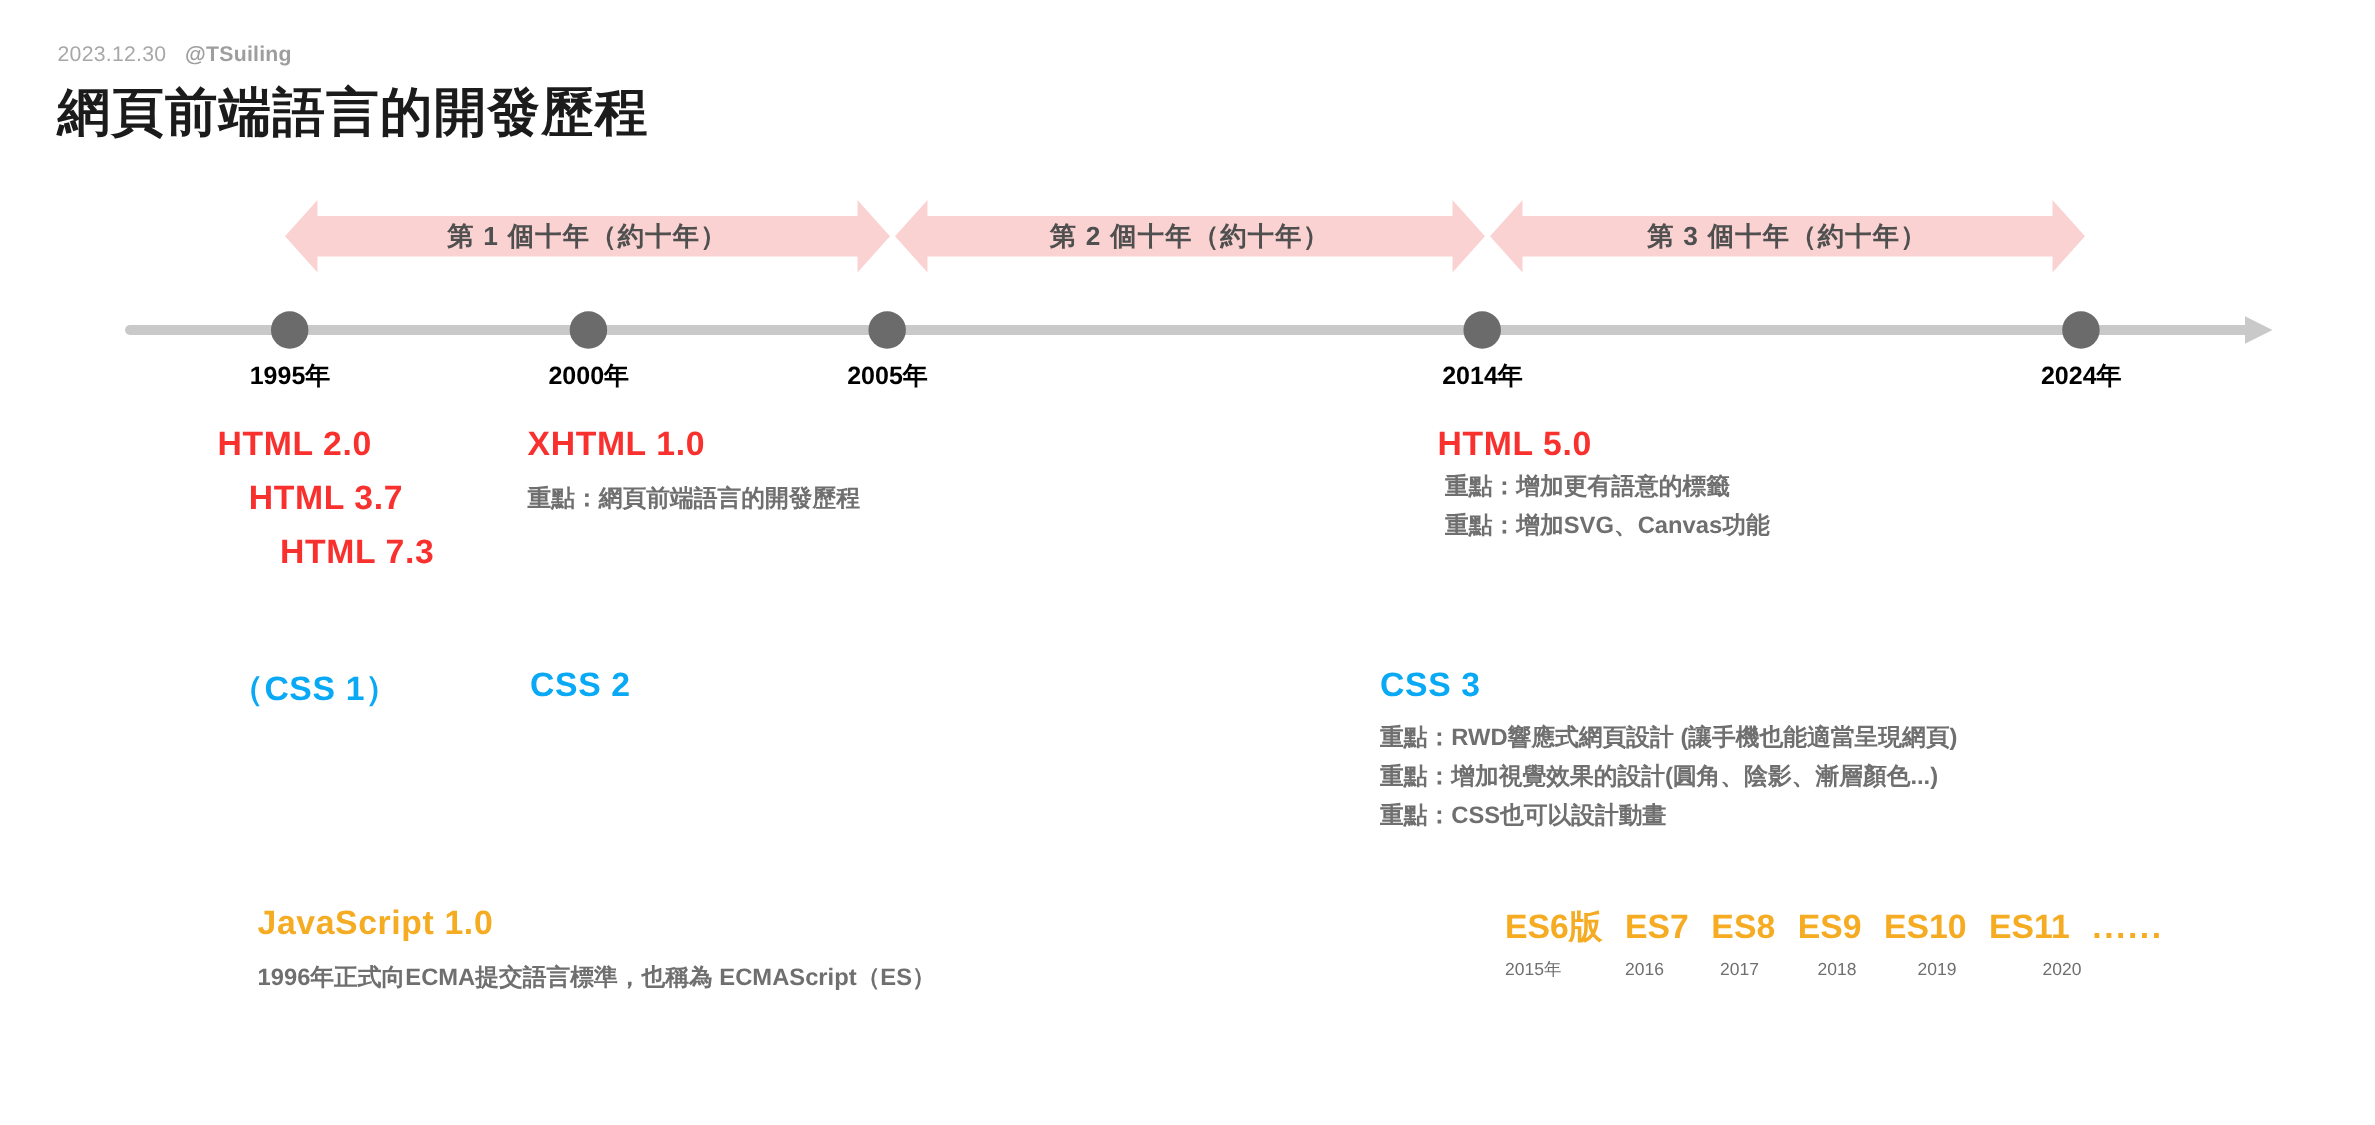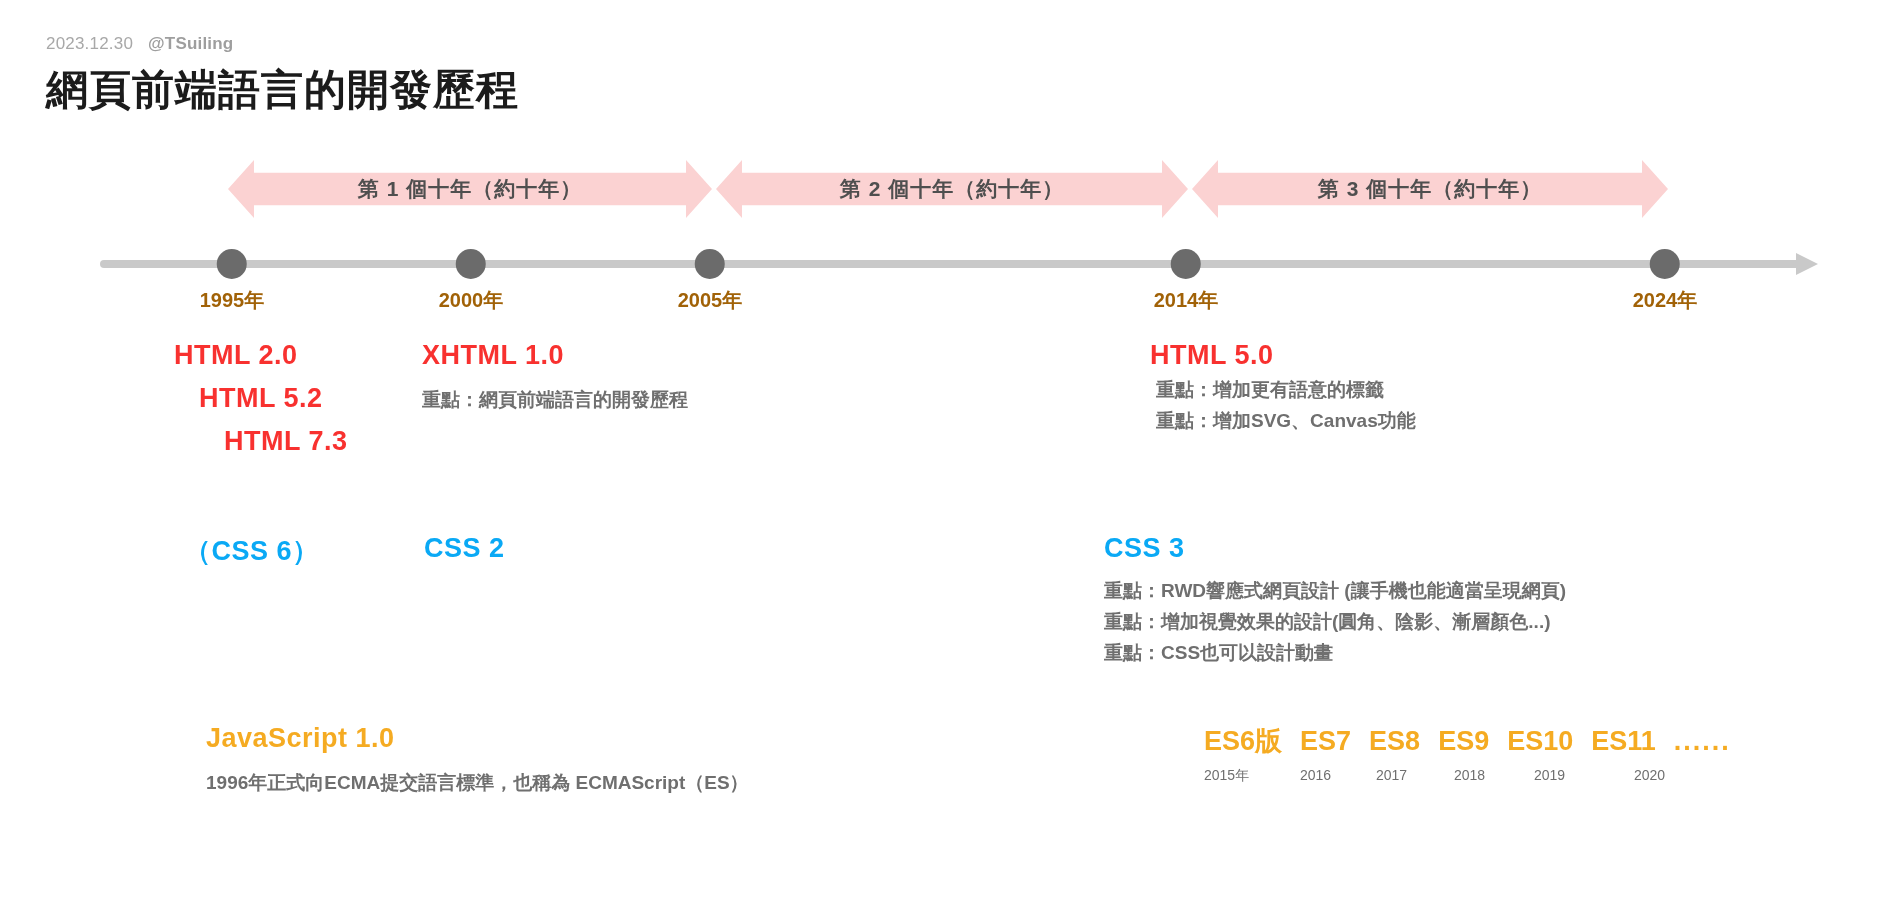--- a/index.html
+++ b/index.html
@@ -111,21 +111,21 @@
     width: 30px;
     height: 30px;
     border-radius: 50%;
     background: #6b6b6b;
     margin: 9px auto 0;
   }
   .tick .year {
     margin-top: 8px;
     font-size: 20px;
     font-weight: 700;
-    color: #a16207;
+    color: #000000;
     white-space: nowrap;
   }
 
   
   .block { position: absolute; }
   .heading {
     font-size: 27px;
     font-weight: 700;
     letter-spacing: .5px;
     white-space: nowrap;
@@ -211,37 +211,37 @@
     <div class="year">2014年</div>
   </div>
   <div class="tick" style="left:1665px;">
     <div class="dot"></div>
     <div class="year">2024年</div>
   </div>
 </div>
 
 <div class="block html-stack" style="left:174px; top:340px;">
   <div class="heading html stack-line i1">HTML 2.0</div>
-  <div class="heading html stack-line i2">HTML 5.2</div>
+  <div class="heading html stack-line i2">HTML 3.7</div>
   <div class="heading html stack-line i3">HTML 7.3</div>
 </div>
 
 <div class="block" style="left:422px; top:340px;">
   <div class="heading html">XHTML 1.0</div>
   <div class="note" style="margin-top:14px;">重點：網頁前端語言的開發歷程</div>
 </div>
 
 <div class="block" style="left:1150px; top:340px;">
   <div class="heading html">HTML 5.0</div>
   <div class="note" style="margin-top:4px; padding-left:6px;">重點：增加更有語意的標籤</div>
   <div class="note" style="padding-left:6px;">重點：增加SVG、Canvas功能</div>
 </div>
 
 <div class="block" style="left:184px; top:533px;">
-  <div class="heading css">（CSS 6）</div>
+  <div class="heading css">（CSS 1）</div>
 </div>
 
 <div class="block" style="left:424px; top:533px;">
   <div class="heading css">CSS 2</div>
 </div>
 
 <div class="block" style="left:1104px; top:533px;">
   <div class="heading css">CSS 3</div>
   <div class="note" style="margin-top:12px;">重點：RWD響應式網頁設計 (讓手機也能適當呈現網頁)</div>
   <div class="note">重點：增加視覺效果的設計(圓角、陰影、漸層顏色...)</div>

